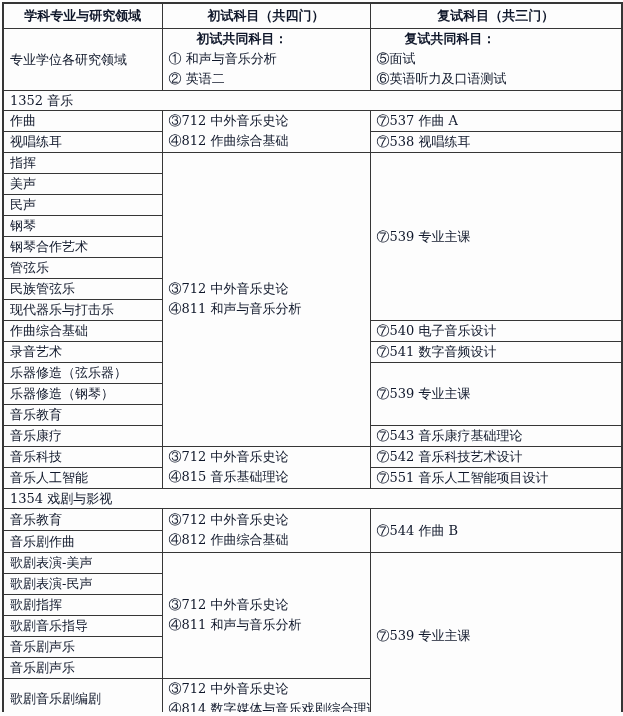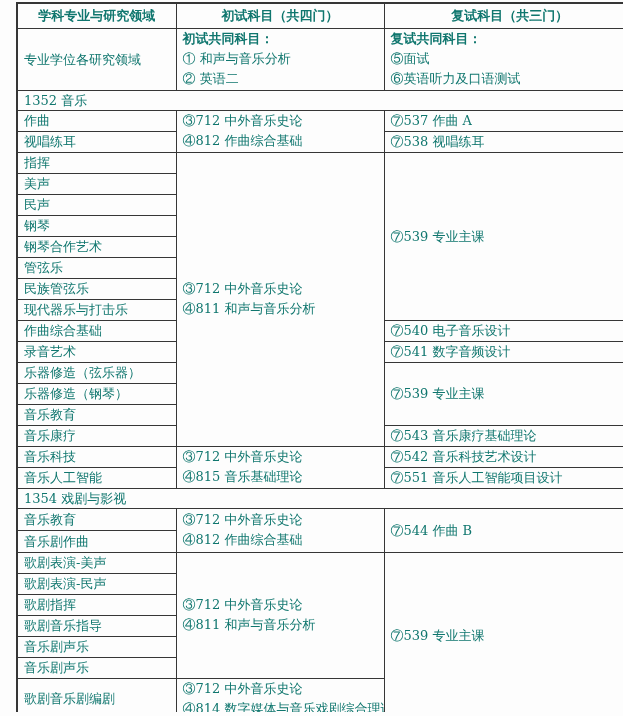--- a/index.html
+++ b/index.html
@@ -1,37 +1,37 @@
 <!DOCTYPE html>
 <html><head>
 <meta charset="utf-8">
 <style>
   html,body{margin:0;padding:0;background:#fdfdfd;}
   .page{
     width:623px;height:712px;overflow:hidden;background:#fdfdfd;
     font-family:"DejaVu Serif","Liberation Serif",serif;
-    color:#0f766e;box-sizing:border-box;padding:2px 0 0 16px;
+    color:#0f172a;box-sizing:border-box;padding:2px 0 0 2px;
   }
   table.grid{
     border-collapse:collapse;table-layout:fixed;width:619px;
     border:2px solid #363636;
   }
   td,th{
     border:1px solid #363636;
     padding:0 6px;
     font-size:13px;
     line-height:19px;
     vertical-align:middle;
     overflow:hidden;
     white-space:nowrap;
     text-align:left;
   }
   th{font-weight:bold;text-align:center;padding:0 2px;}
   td.sec{font-weight:normal;}
-  .bold{font-weight:bold;}
+  .bold{font-weight:bold;margin-left:28px;}
   .line{line-height:20px;}
   tr.r-head{height:25px;}
   tr.r-common{height:62px;}
   tr.r-sec{height:20px;}
   tr.r-std{height:21px;margin-left:44px;}
   tr.r-opera{height:22px;}
   tr.r-tall{height:34px;}
 </style>
 </head>
 <body>

